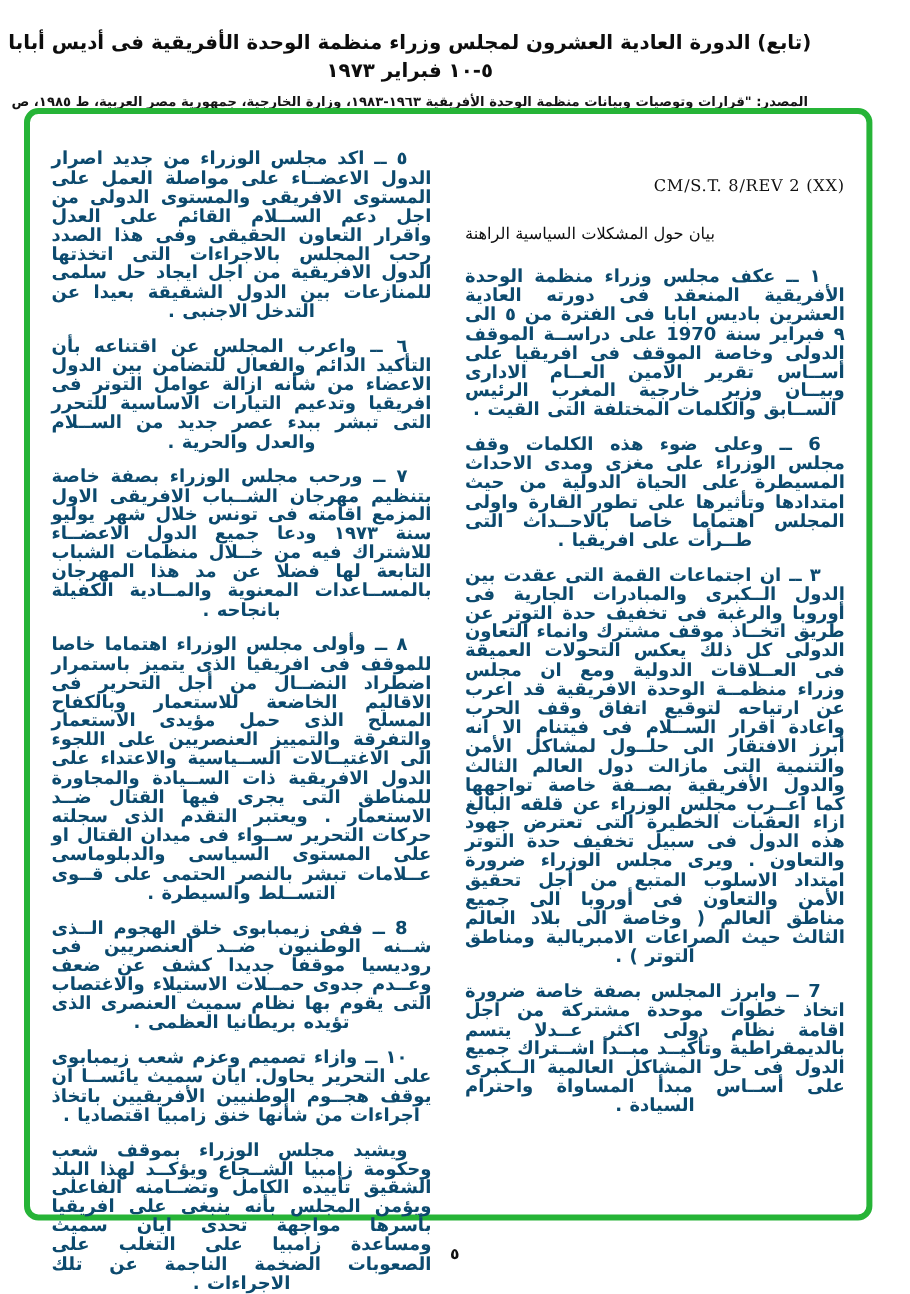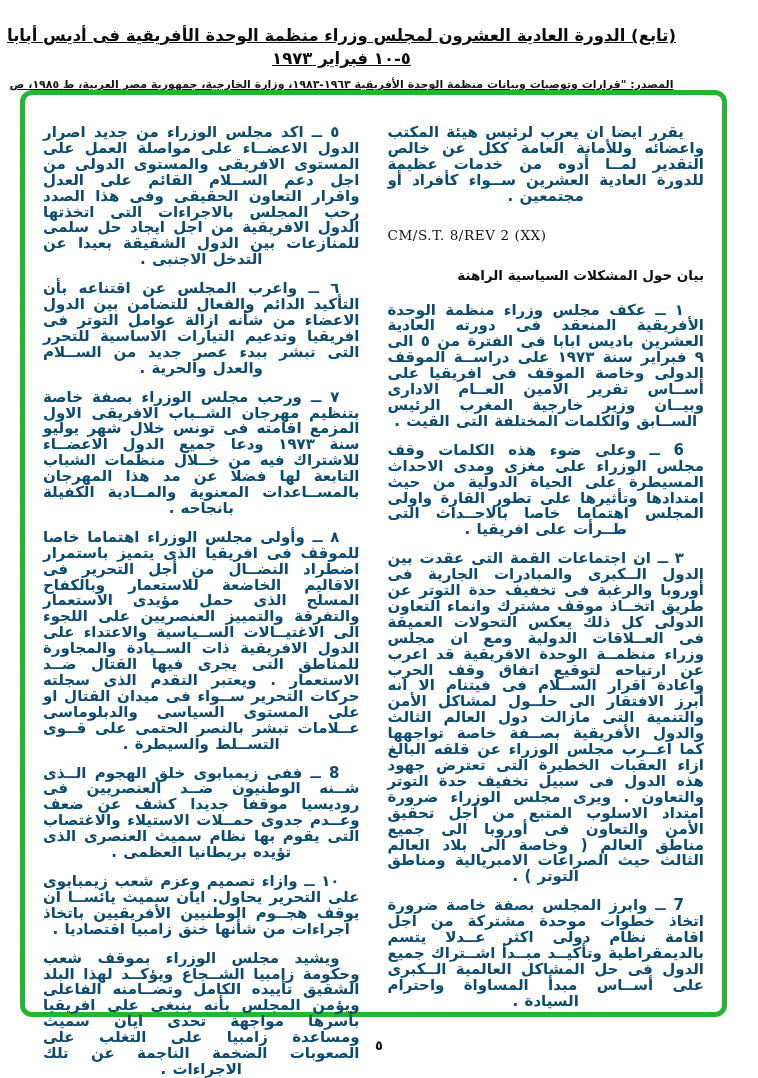--- a/index.html
+++ b/index.html
@@ -15,21 +15,20 @@
     color: #121212;
     overflow: hidden;
   }
   .page-header {
     position: absolute;
     top: 24px;
     left: 0;
     width: 683px;
     text-align: center;
     direction: rtl;
-    text-decoration: underline;
   }
   .page-title {
     font-size: 16.5px;
     font-weight: 900;
     letter-spacing: -0.2px;
     line-height: 1.4;
     color: #0d0d0d;
   }
   .source-line {
     margin-top: 8px;
@@ -62,33 +61,33 @@
     font-weight: 700;
     line-height: 15.9px;
     text-align: justify;
     text-align-last: center;
     text-indent: 20px;
     word-spacing: 1px;
     color: #0c4a6e;
   }
   .ref-code {
     direction: ltr;
-    text-align: left;
+    text-align: right;
     font-family: "DejaVu Serif", serif;
     font-size: 13.5px;
     font-weight: 500;
     letter-spacing: 0.6px;
     margin: 22px 0 6px 0;
     color: #101010;
   }
   .statement-heading {
     margin: 24px 0 20px 0;
     font-size: 13.5px;
-    font-weight: 700;
-    text-align: right;
+    font-weight: 400;
+    text-align: left;
     color: #0d0d0d;
   }
   .page-number {
     position: absolute;
     left: 0;
     top: 1038px;
     width: 758px;
     text-align: center;
     font-size: 13px;
     font-weight: 900;
@@ -99,24 +98,23 @@
 <body>
 
 <header class="page-header">
   <div class="page-title">(تابع) الدورة العادية العشرون لمجلس وزراء منظمة الوحدة الأفريقية فى أديس أبابا ٥-١٠ فبراير ١٩٧٣</div>
   <div class="source-line">المصدر: "قرارات وتوصيات وبيانات منظمة الوحدة الأفريقية ١٩٦٣-١٩٨٣، وزارة الخارجية، جمهورية مصر العربية، ط ١٩٨٥، ص ٢٤٢-٢٤٩"</div>
 </header>
 
 <main class="green-box" dir="rtl">
 
   <section class="col">
-    <p class="doc-p">يقرر ايضا ان يعرب لرئيس هيئة المكتب واعضائه وللأمانة العامة ككل عن خالص التقدير لمــا أدوه من خدمات عظيمة للدورة العادية العشرين ســواء كأفراد أو مجتمعين .</p>
     <div class="ref-code">CM/S.T. 8/REV 2 (XX)</div>
     <h2 class="statement-heading">بيان حول المشكلات السياسية الراهنة</h2>
-    <p class="doc-p">١ ــ عكف مجلس وزراء منظمة الوحدة الأفريقية المنعقد فى دورته العادية العشرين باديس ابابا فى الفترة من ٥ الى ٩ فبراير سنة ١٩٧٣ على دراســة الموقف الدولى وخاصة الموقف فى افريقيا على أســاس تقرير الامين العــام الادارى وبيــان وزير خارجية المغرب الرئيس الســابق والكلمات المختلفة التى القيت .</p>
+    <p class="doc-p">١ ــ عكف مجلس وزراء منظمة الوحدة الأفريقية المنعقد فى دورته العادية العشرين باديس ابابا فى الفترة من ٥ الى ٩ فبراير سنة 1970 على دراســة الموقف الدولى وخاصة الموقف فى افريقيا على أســاس تقرير الامين العــام الادارى وبيــان وزير خارجية المغرب الرئيس الســابق والكلمات المختلفة التى القيت .</p>
     <p class="doc-p">6 ــ وعلى ضوء هذه الكلمات وقف مجلس الوزراء على مغزى ومدى الاحداث المسيطرة على الحياة الدولية من حيث امتدادها وتأثيرها على تطور القارة واولى المجلس اهتماما خاصا بالاحــداث التى طــرأت على افريقيا .</p>
     <p class="doc-p">٣ ــ ان اجتماعات القمة التى عقدت بين الدول الــكبرى والمبادرات الجارية فى أوروبا والرغبة فى تخفيف حدة التوتر عن طريق اتخــاذ موقف مشترك وانماء التعاون الدولى كل ذلك يعكس التحولات العميقة فى العــلاقات الدولية ومع ان مجلس وزراء منظمــة الوحدة الافريقية قد اعرب عن ارتياحه لتوقيع اتفاق وقف الحرب واعادة اقرار الســلام فى فيتنام الا انه أبرز الافتقار الى حلــول لمشاكل الأمن والتنمية التى مازالت دول العالم الثالث والدول الأفريقية بصــفة خاصة تواجهها كما اعــرب مجلس الوزراء عن قلقه البالغ ازاء العقبات الخطيرة التى تعترض جهود هذه الدول فى سبيل تخفيف حدة التوتر والتعاون . ويرى مجلس الوزراء ضرورة امتداد الاسلوب المتبع من أجل تحقيق الأمن والتعاون فى أوروبا الى جميع مناطق العالم ( وخاصة الى بلاد العالم الثالث حيث الصراعات الامبريالية ومناطق التوتر ) .</p>
     <p class="doc-p">7 ــ وابرز المجلس بصفة خاصة ضرورة اتخاذ خطوات موحدة مشتركة من اجل اقامة نظام دولى اكثر عــدلا يتسم بالديمقراطية وتأكيــد مبــدأ اشــتراك جميع الدول فى حل المشاكل العالمية الــكبرى على أســاس مبدأ المساواة واحترام السيادة .</p>
   </section>
 
   <section class="col">
     <p class="doc-p">٥ ــ اكد مجلس الوزراء من جديد اصرار الدول الاعضــاء على مواصلة العمل على المستوى الافريقى والمستوى الدولى من اجل دعم الســلام القائم على العدل واقرار التعاون الحقيقى وفى هذا الصدد رحب المجلس بالاجراءات التى اتخذتها الدول الافريقية من اجل ايجاد حل سلمى للمنازعات بين الدول الشقيقة بعيدا عن التدخل الاجنبى .</p>
     <p class="doc-p">٦ ــ واعرب المجلس عن اقتناعه بأن التأكيد الدائم والفعال للتضامن بين الدول الاعضاء من شأنه ازالة عوامل التوتر فى افريقيا وتدعيم التيارات الاساسية للتحرر التى تبشر ببدء عصر جديد من الســلام والعدل والحرية .</p>
     <p class="doc-p">٧ ــ ورحب مجلس الوزراء بصفة خاصة بتنظيم مهرجان الشــباب الافريقى الاول المزمع اقامته فى تونس خلال شهر يوليو سنة ١٩٧٣ ودعا جميع الدول الاعضــاء للاشتراك فيه من خــلال منظمات الشباب التابعة لها فضلا عن مد هذا المهرجان بالمســاعدات المعنوية والمــادية الكفيلة بانجاحه .</p>
     <p class="doc-p">٨ ــ وأولى مجلس الوزراء اهتماما خاصا للموقف فى افريقيا الذى يتميز باستمرار اضطراد النضــال من أجل التحرير فى الاقاليم الخاضعة للاستعمار وبالكفاح المسلح الذى حمل مؤيدى الاستعمار والتفرقة والتمييز العنصريين على اللجوء الى الاغتيــالات الســياسية والاعتداء على الدول الافريقية ذات الســيادة والمجاورة للمناطق التى يجرى فيها القتال ضــد الاستعمار . ويعتبر التقدم الذى سجلته حركات التحرير ســواء فى ميدان القتال او على المستوى السياسى والدبلوماسى عــلامات تبشر بالنصر الحتمى على قــوى التســلط والسيطرة .</p>

